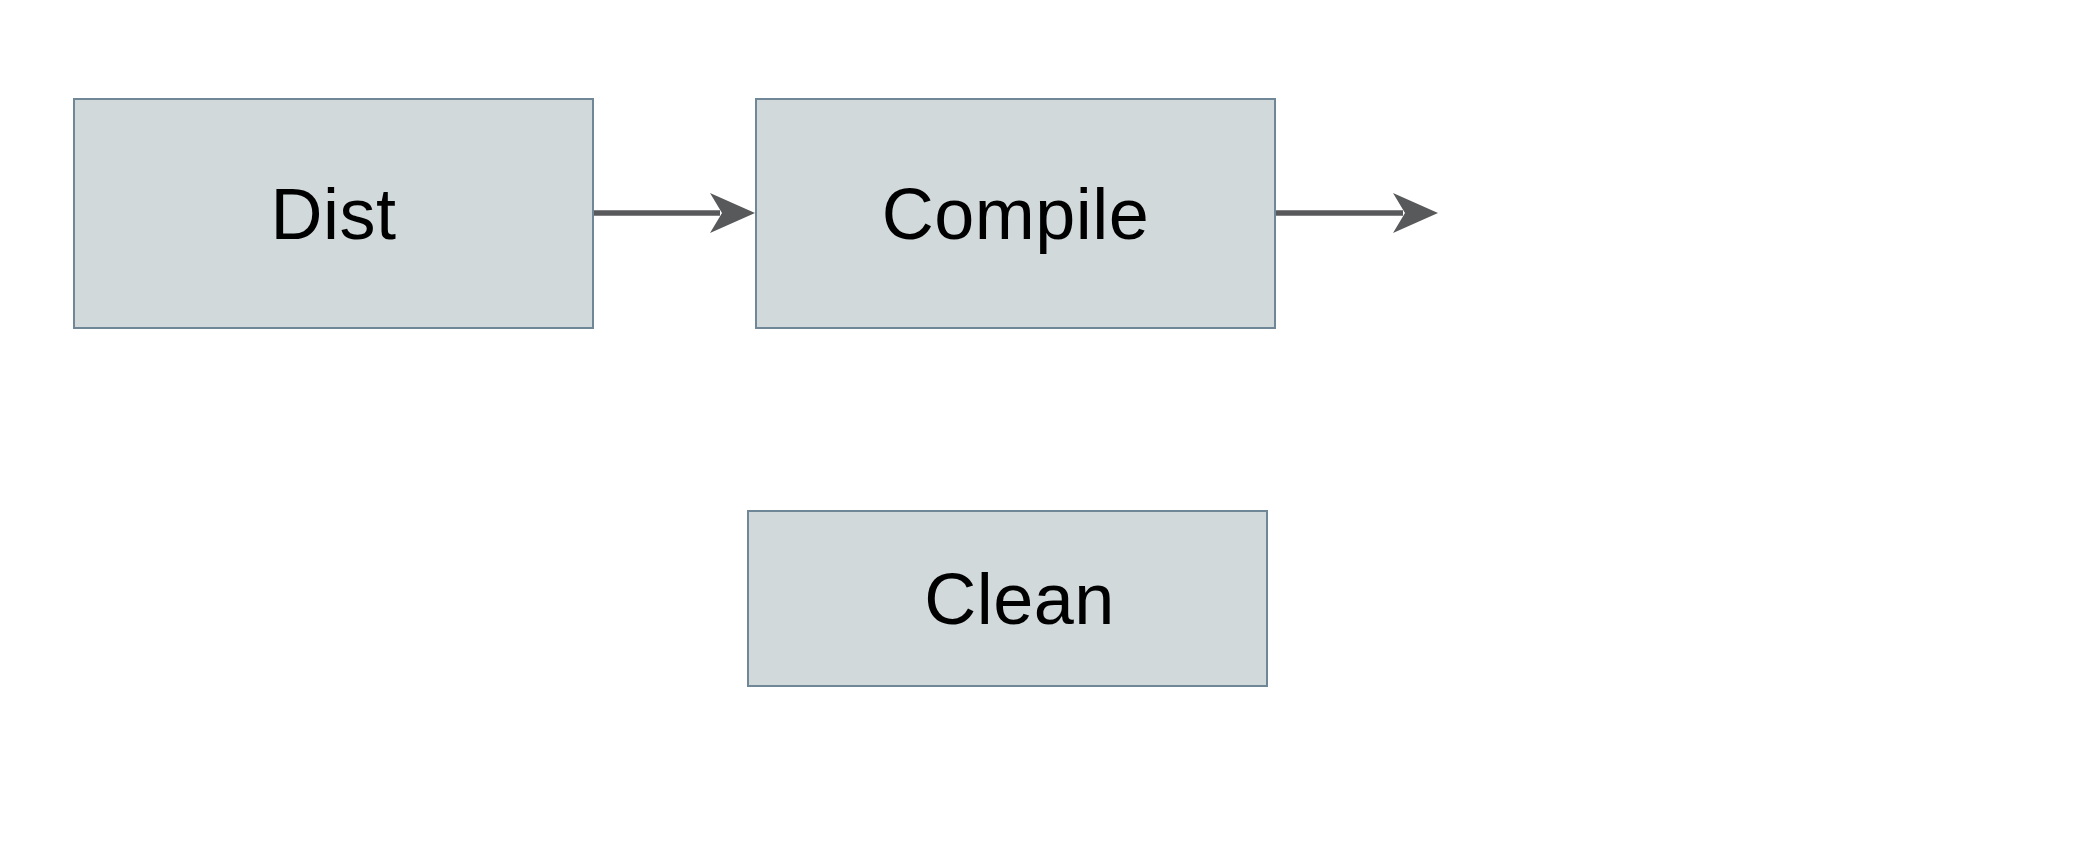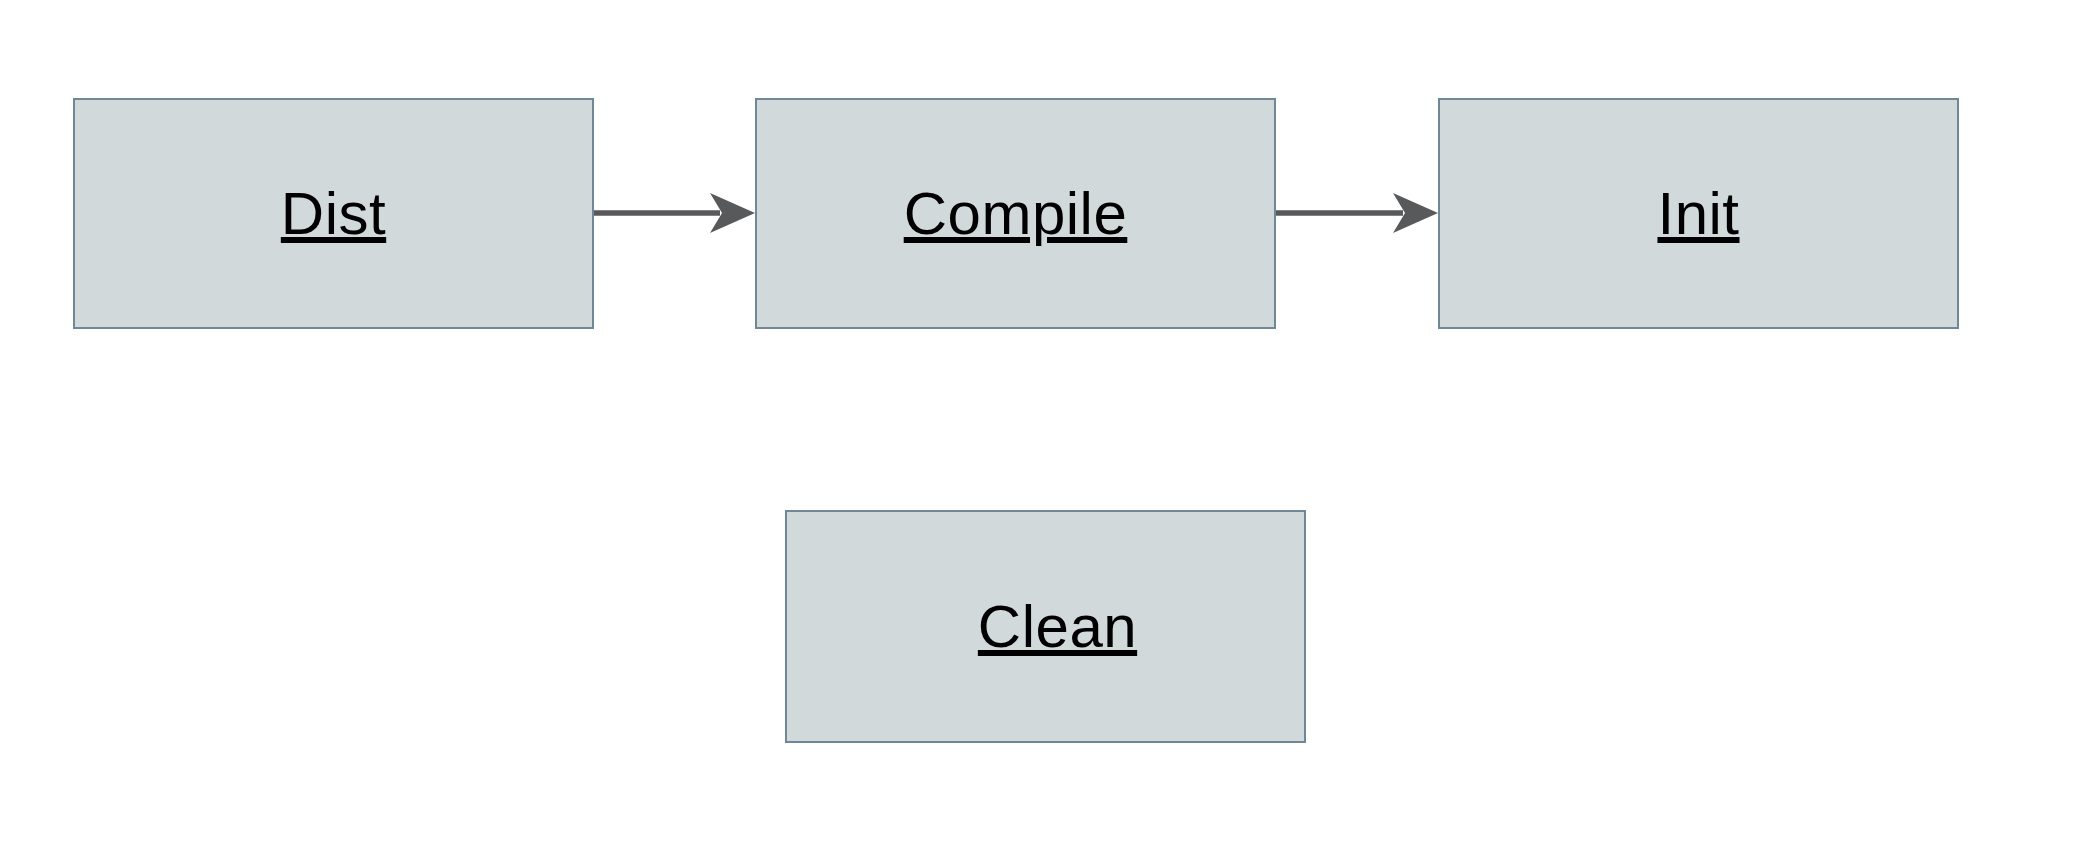--- a/index.html
+++ b/index.html
@@ -15,29 +15,28 @@
 
   .canvas{position:absolute;left:0;top:0;width:2078px;height:848px;}
 
   .node{
     position:absolute;
     width:521px;height:231px;
     background:var(--node-fill);
     border:2.5px solid var(--node-border);
     display:flex;align-items:center;justify-content:center;
     color:var(--text-color);
-    font-size:60px;
+    font-size:72px;
     line-height:1;
     letter-spacing:0.5px;
-    text-decoration:underline;
   }
   .node-dist    {left:73px;  top:98px;}
   .node-compile {left:755px; top:98px;text-align:right;}
   .node-init    {left:1438px;top:98px;}
-  .node-clean   {left:785px; top:510px;height:233px;padding-left:24px;}
+  .node-clean   {left:747px; top:510px;height:177px;padding-left:24px;}
 
   .edge{position:absolute;height:46px;top:190px;color:var(--arrow-color);}
   .edge svg{display:block;width:100%;height:100%;}
   .edge-1{left:594px;width:161px;}
   .edge-2{left:1276px;width:162px;}
 </style>
 </head>
 <body>
 
 <div class="canvas">
@@ -57,21 +56,18 @@
     <span>Compile</span>
   </div>
 
   <div class="edge edge-2">
     <svg viewBox="0 0 162 46" preserveAspectRatio="none" aria-hidden="true">
       <line x1="0" y1="23" x2="127" y2="23" stroke="currentColor" stroke-width="5.5"></line>
       <polygon points="117,3 162,23 117,43 129,23" fill="currentColor"></polygon>
     </svg>
   </div>
 
-  <div class="node node-init">
-    <span>Init</span>
-  </div>
 
   <div class="node node-clean">
     <span>Clean</span>
   </div>
 
 </div>
 
 </body></html>

